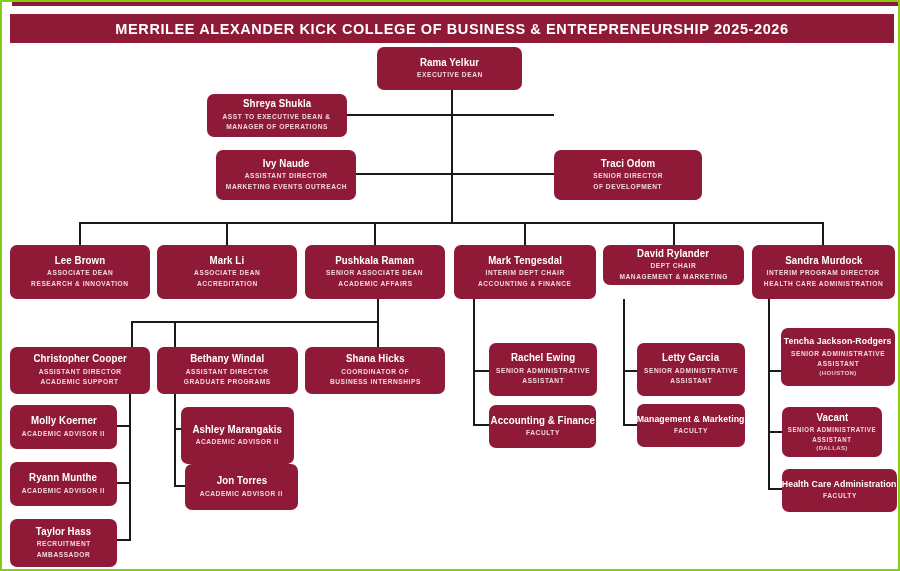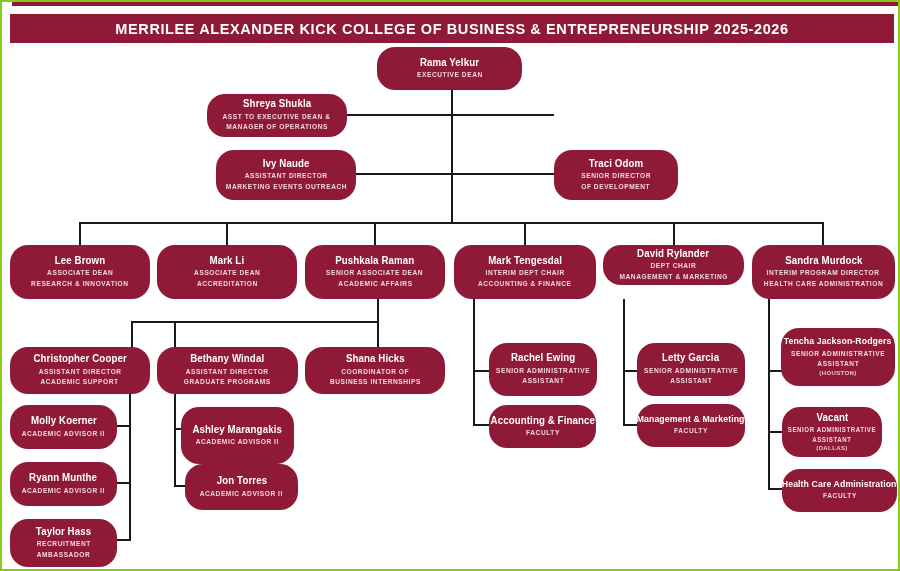--- a/index.html
+++ b/index.html
@@ -16,21 +16,21 @@
   }
   .topstrip{position:absolute;left:10px;top:0;width:890px;height:4px;background:var(--maroon);}
   .header{
     position:absolute;left:8px;top:12px;width:884px;height:29px;background:var(--maroon);
     display:flex;align-items:center;justify-content:center;
   }
   .header .t{
     color:#fff;font-weight:bold;font-size:14.5px;letter-spacing:0.6px;white-space:nowrap;
   }
   .node{
-    position:absolute;background:var(--maroon);border-radius:18px;color:#fff;
+    position:absolute;background:var(--maroon);border-radius:7px;color:#fff;
     display:flex;flex-direction:column;align-items:center;justify-content:center;
     text-align:center;padding:2px 1px;box-sizing:border-box;
   }
   .nm{
     font-weight:bold;font-size:10px;letter-spacing:0.1px;color:#fff;
     white-space:nowrap;transform:scaleX(0.97);transform-origin:center;margin-bottom:2px;line-height:1.15;
   }
   .rl{
     font-weight:bold;font-size:7px;letter-spacing:0.6px;color:var(--role);
     white-space:nowrap;transform:scaleX(0.94);transform-origin:center;line-height:1.5;
@@ -103,21 +103,21 @@
     <div class="rl">MANAGER OF OPERATIONS</div>
   </div>
 
 
   <div class="node" style="left:214px;top:148px;width:140px;height:50px">
     <div class="nm">Ivy Naude</div>
     <div class="rl">ASSISTANT DIRECTOR</div>
     <div class="rl">MARKETING EVENTS OUTREACH</div>
   </div>
 
-  <div class="node" style="left:552px;top:148px;width:124px;height:50px">
+  <div class="node" style="left:552px;top:148px;width:148px;height:50px">
     <div class="nm">Traci Odom</div>
     <div class="rl">SENIOR DIRECTOR</div>
     <div class="rl">OF DEVELOPMENT</div>
   </div>
 
   <div class="node" style="left:8px;top:243px;width:140px;height:54px">
     <div class="nm">Lee Brown</div>
     <div class="rl">ASSOCIATE DEAN</div>
     <div class="rl">RESEARCH &amp; INNOVATION</div>
   </div>

